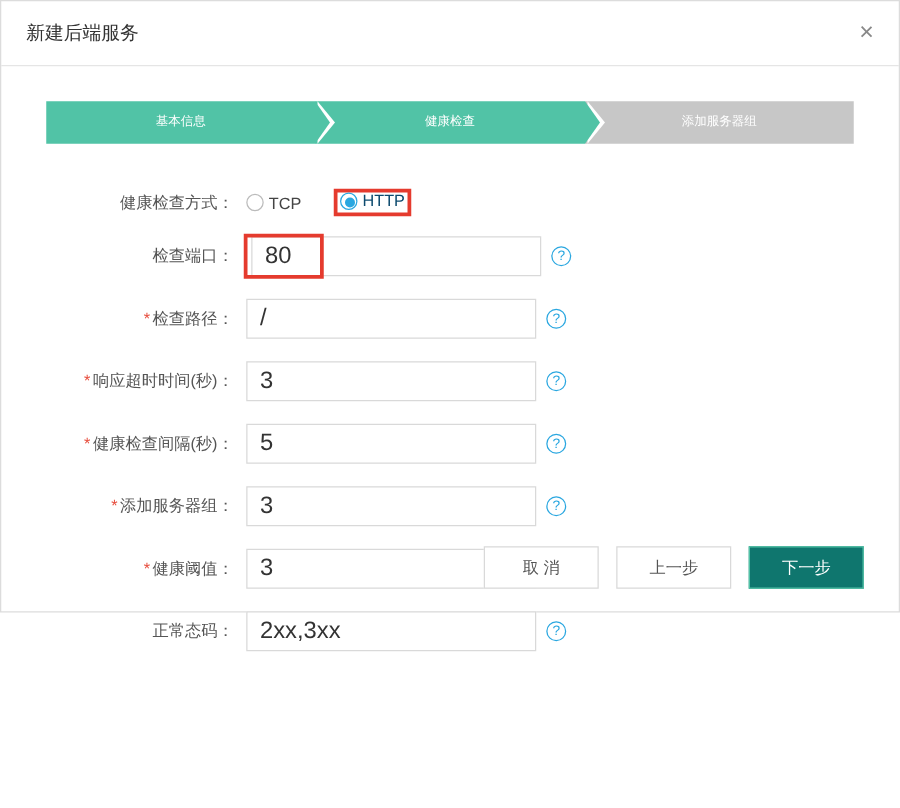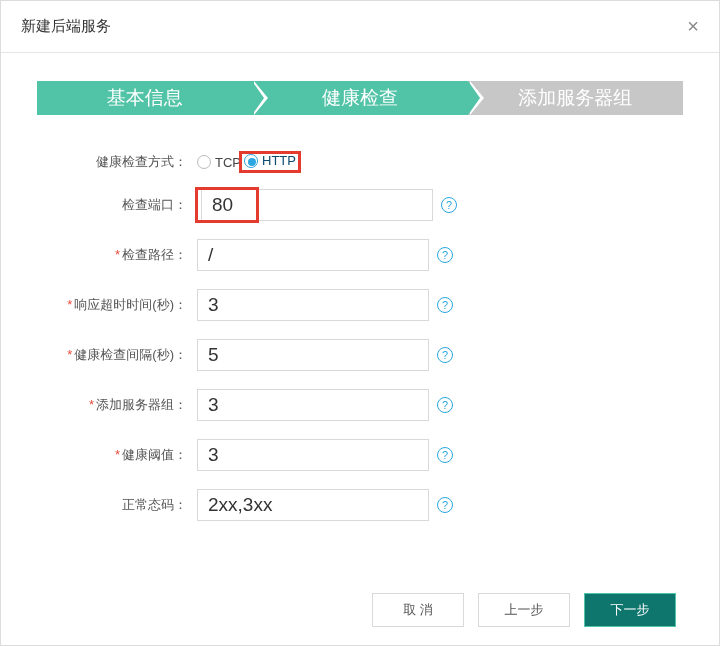--- a/index.html
+++ b/index.html
@@ -7,21 +7,21 @@
   body {
     font-family: "Microsoft YaHei", Arial, sans-serif;
     font-size: 13px;
     color: #333;
     background: #fff;
     width: 720px;
     height: 646px;
   }
   .dialog {
     width: 720px;
-    height: 646px;
+    height: 490px;
     border: 1px solid #dcdcdc;
     background: #fff;
     position: relative;
   }
   .header {
     border-bottom: 1px solid #e5e5e5;
     padding: 14px 20px;
     display: flex;
     align-items: center;
     justify-content: space-between;
@@ -37,21 +37,21 @@
   .steps {
     display: flex;
     width: 100%;
     height: 34px;
     margin-bottom: 38px;
   }
   .step {
     flex: 1;
     position: relative;
     color: #fff;
-    font-size: 19px;
+    font-size: 10px;
     line-height: 34px;
     text-align: center;
   }
   .step-bg {
     position: absolute;
     inset: 0;
   }
   .step span.label { position: relative; z-index: 1; }
   .step.done .step-bg { background: #51c3a6; }
   .step.current .step-bg { background: #51c3a6; }
@@ -89,21 +89,21 @@
     padding-right: 10px;
     color: #555;
     font-size: 13px;
   }
   .req { color: #e74c3c; margin-right: 2px; }
   .ctrl {
     display: flex;
     align-items: center;
     gap: 8px;
   }
-  .radio-group { display: flex; gap: 0; align-items: center; justify-content: center; }
+  .radio-group { display: flex; gap: 28px; align-items: center; justify-content: center; }
   .radio {
     display: inline-flex;
     align-items: center;
     gap: 4px;
     cursor: pointer;
     color: #444;
   }
   .radio .dot {
     width: 14px; height: 14px;
     border: 1px solid #bbb;
@@ -137,21 +137,21 @@
     border-radius: 50%;
     color: #2aa7e0;
     font-size: 11px;
     line-height: 14px;
     text-align: center;
     cursor: pointer;
   }
   .highlight-red { outline: 3px solid #e53b2e; outline-offset: -1px; padding: 0 3px;}
   .footer {
     position: absolute;
-    right: 43px;
+    right: 28px;
     bottom: 18px;
     display: flex;
     gap: 14px;
   }
   .btn {
     min-width: 92px;
     height: 34px;
     border: 1px solid #d9d9d9;
     background: #fff;
     color: #555;

